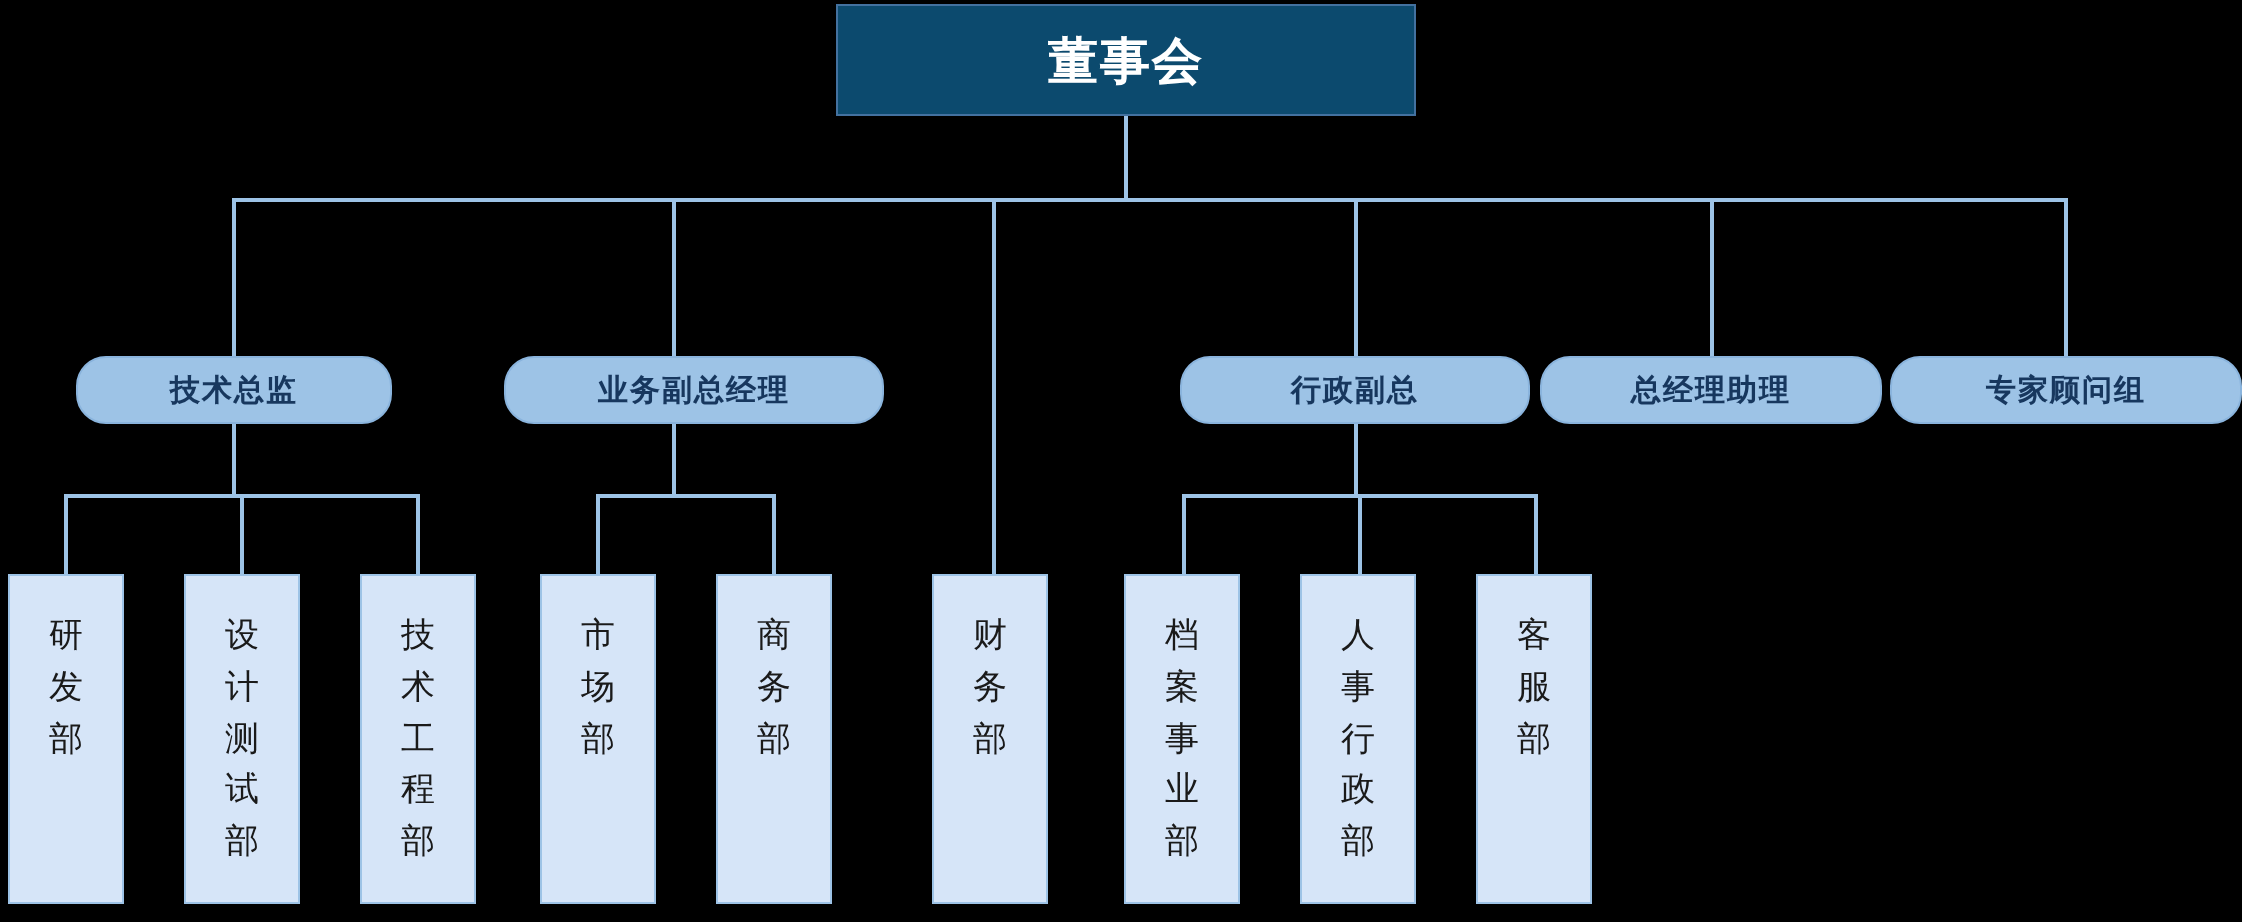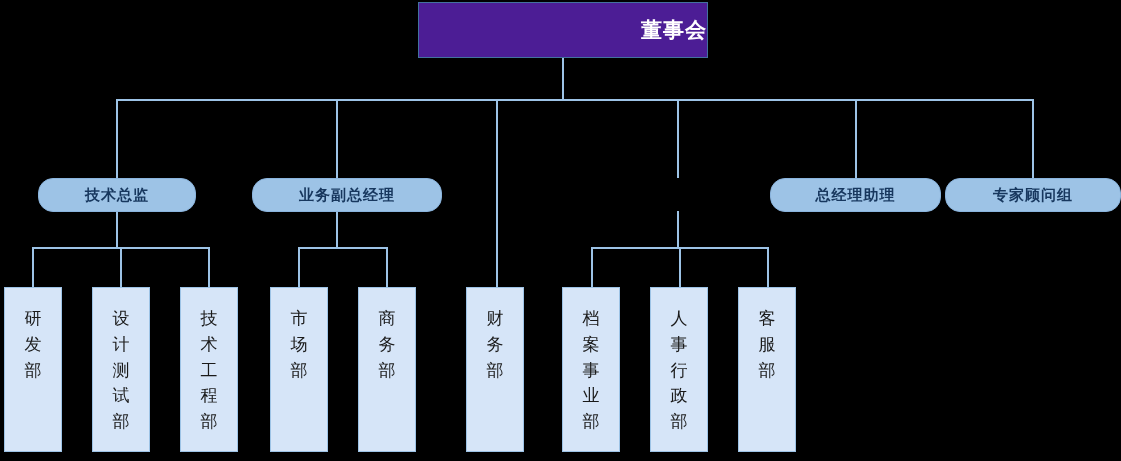--- a/index.html
+++ b/index.html
@@ -32,27 +32,26 @@
     box-sizing: border-box;
     display: flex;
     align-items: center;
     justify-content: center;
     text-align: center;
     border: 1px solid #7fa8cf;
   }
 
   
   .node.lvl1 {
-    background: #4c1d95;
+    background: #0c4a6e;
     border-color: #43719f;
     color: #ffffff;
     font-weight: bold;
-    font-size: 21px;
+    font-size: 25px;
     letter-spacing: 1px;
-    justify-content: flex-end;
   }
 
   
   .node.lvl2 {
     background: #9dc3e6;
     border-color: #8ab4dd;
     color: #17375e;
     font-weight: bold;
     font-size: 15px;
     letter-spacing: 1px;
@@ -115,20 +114,23 @@
   <div class="node lvl1" style="left:418px; top:2px; width:290px; height:56px;">
     <span>董事会</span>
   </div>
 
   <div class="node lvl2" style="left:38px; top:178px; width:158px; height:34px;">
     <span>技术总监</span>
   </div>
   <div class="node lvl2" style="left:252px; top:178px; width:190px; height:34px;">
     <span>业务副总经理</span>
   </div>
+  <div class="node lvl2" style="left:590px; top:178px; width:175px; height:34px;">
+    <span>行政副总</span>
+  </div>
   <div class="node lvl2" style="left:770px; top:178px; width:171px; height:34px;">
     <span>总经理助理</span>
   </div>
   <div class="node lvl2" style="left:945px; top:178px; width:176px; height:34px;">
     <span>专家顾问组</span>
   </div>
 
   <div class="node lvl3" style="left:4px; top:287px; width:58px; height:165px;">
     <span class="vtext">
         <span>研</span>

